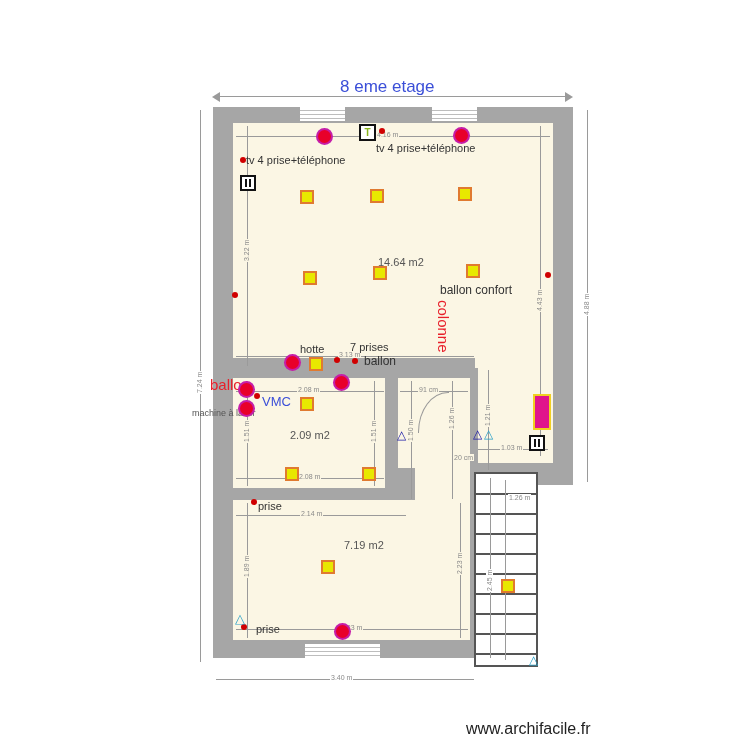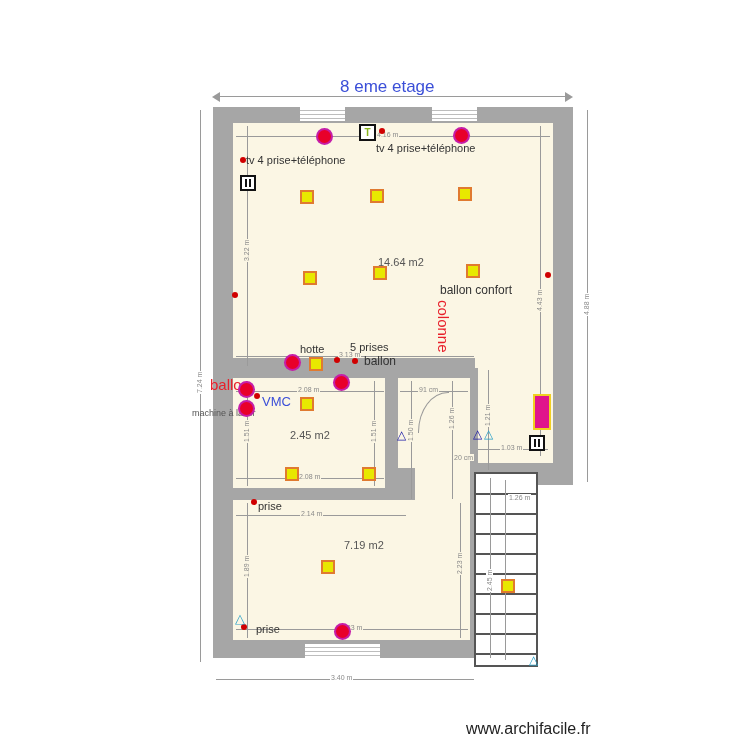--- a/index.html
+++ b/index.html
@@ -121,29 +121,29 @@
 <div class="line" style="left:247px; top:503px; width:1px; height:135px;"></div>
 <div class="dim vert" style="left:243px; top:578px;">1.89 m</div>
 <div class="line" style="left:460px; top:503px; width:1px; height:135px;"></div>
 <div class="dim vert" style="left:456px; top:575px;">2.23 m</div>
 <div class="line" style="left:236px; top:629px; width:232px; height:1px;"></div>
 <div class="dim" style="left:340px; top:624px;">2.23 m</div>
 <div class="line" style="left:216px; top:679px; width:258px; height:1px;"></div>
 <div class="dim w" style="left:330px; top:674px;">3.40 m</div>
 
 <div class="txt area" style="left:378px; top:256px;">14.64 m2</div>
-<div class="txt area" style="left:290px; top:429px;">2.45 m2</div>
+<div class="txt area" style="left:290px; top:429px;">2.09 m2</div>
 <div class="txt area" style="left:344px; top:539px;">7.19 m2</div>
 
 <div class="txt label" style="left:246px; top:154px;">tv 4 prise+téléphone</div>
 <div class="txt label" style="left:376px; top:142px;">tv 4 prise+téléphone</div>
 <div class="txt label" style="left:440px; top:283px; font-size:12px;">ballon confort</div>
 <div class="txt" style="left:437px; top:300px; color:#e8202a; font-size:15px; transform:rotate(90deg); transform-origin:left top; left:452px;">colonne</div>
 <div class="txt label" style="left:300px; top:343px;">hotte</div>
-<div class="txt label" style="left:350px; top:341px;">5 prises</div>
+<div class="txt label" style="left:350px; top:341px;">7 prises</div>
 <div class="txt label" style="left:364px; top:354px; font-size:12px;">ballon</div>
 <div class="txt" style="left:210px; top:376px; color:#e8202a; font-size:15px;">ballon</div>
 <div class="txt" style="left:262px; top:394px; color:#3b4fd8; font-size:13px;">VMC</div>
 <div class="txt" style="left:192px; top:408px; color:#555; font-size:9px;">machine à laver</div>
 <div class="txt label" style="left:258px; top:500px;">prise</div>
 <div class="txt label" style="left:256px; top:623px;">prise</div>
 
 <div class="light" style="left:300px; top:190px;"></div>
 <div class="light" style="left:370px; top:189px;"></div>
 <div class="light" style="left:458px; top:187px;"></div>

